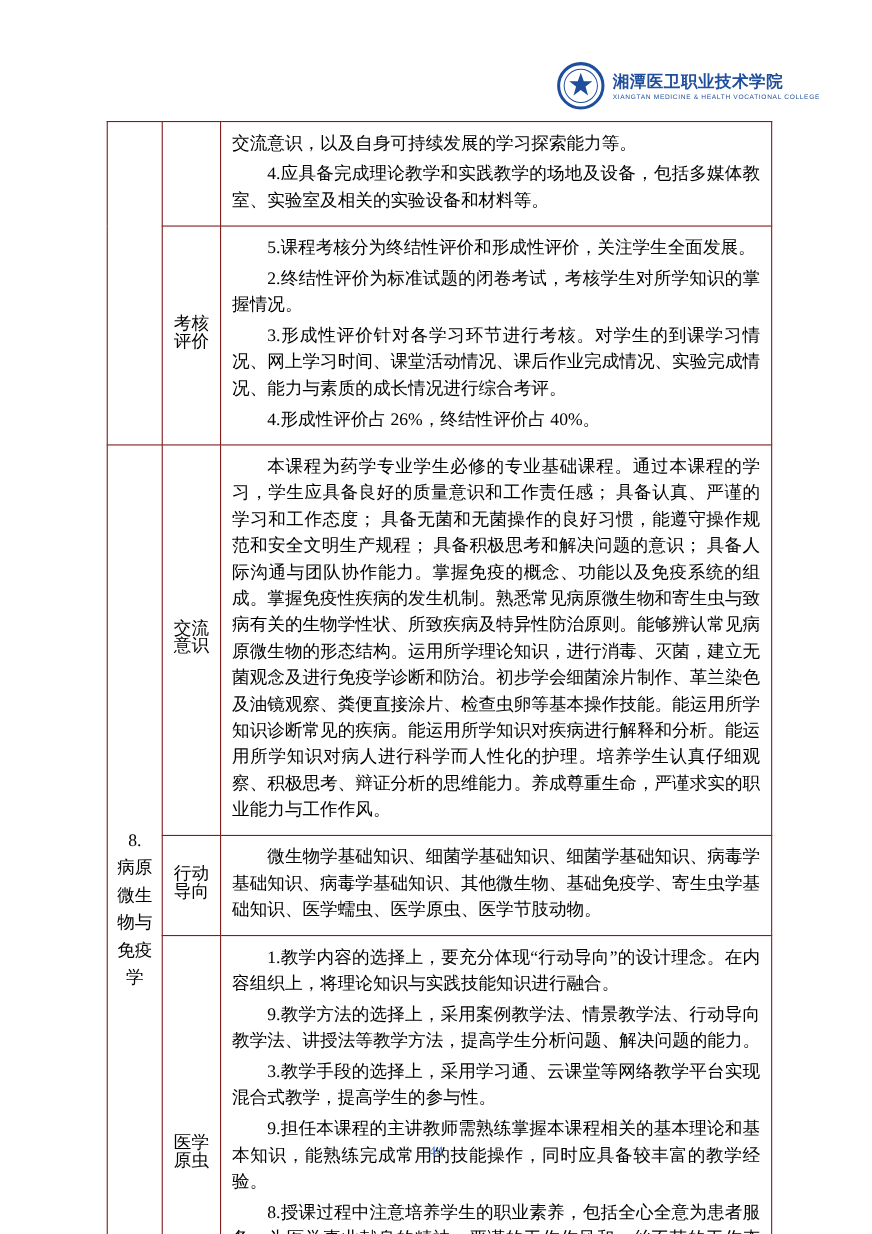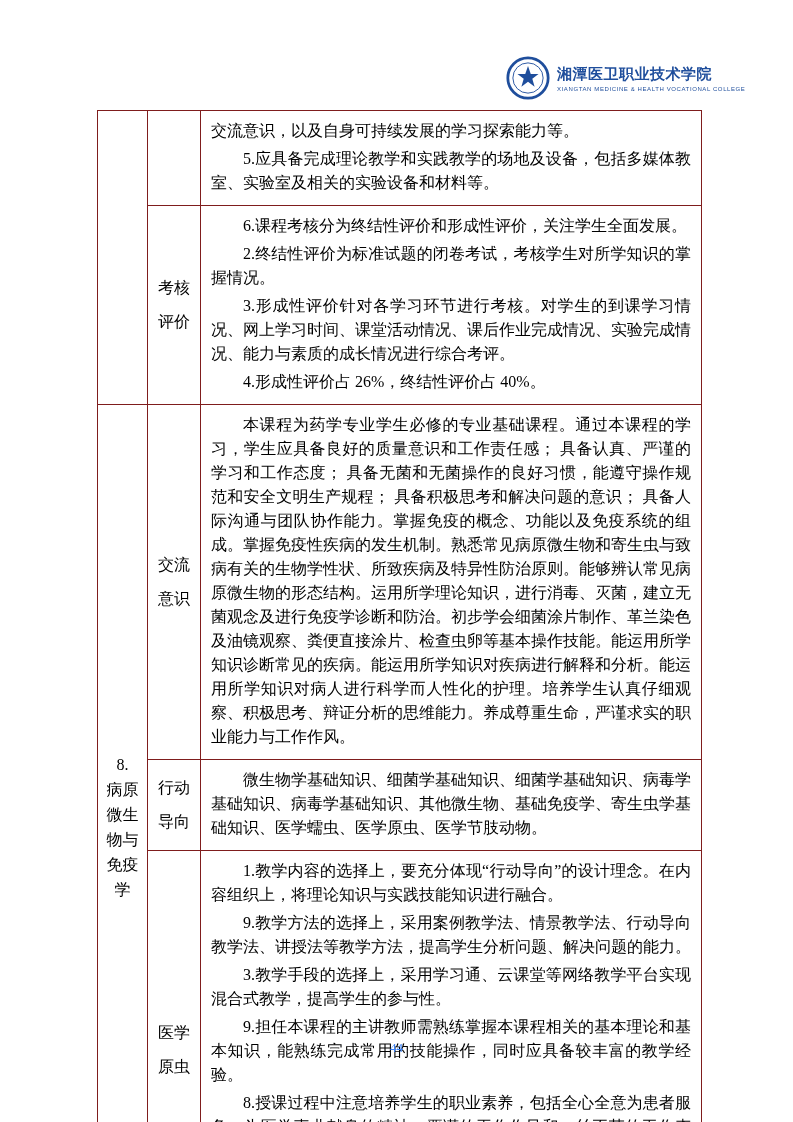--- a/index.html
+++ b/index.html
@@ -40,21 +40,21 @@
   table.syllabus td {
     border:1px solid #7f1d1d;
     font-size:16px; line-height:24px;
     vertical-align:middle;
   }
   td.c1 { text-align:center; padding:4px 2px; }
   td.c2 { text-align:center; padding:4px 2px; }
   td.c3 { padding:4px 10px 6px 10px; text-align:justify; }
   .aspect-label {
     display:inline-block; width:2.2em;
-    word-break:break-all; line-height:34px; 
+    word-break:break-all; line-height:16px; 
   }
   .course-label {
     display:inline-block; width:2.2em;
     white-space:pre-line; word-break:break-all;
     line-height:25px; text-align:center;
   }
   p.para { text-indent:2em; margin:4px 0; }
   p.para.noindent { text-indent:0; }
   
   .page-footer {
@@ -86,30 +86,30 @@
         <col style="width:53px">
         <col style="width:501px">
     </colgroup>
     <tbody>
 
       <tr>
         <td class="c1" rowspan="2"></td>
         <td class="c2"></td>
         <td class="c3">
           <p class="para noindent">交流意识，以及自身可持续发展的学习探索能力等。</p>
-          <p class="para">5.应具备完成理论教学和实践教学的场地及设备，包括多媒体教室、实验室及相关的实验设备和材料等。</p>
+          <p class="para">4.应具备完成理论教学和实践教学的场地及设备，包括多媒体教室、实验室及相关的实验设备和材料等。</p>
         </td>
       </tr>
 
       <tr>
         <td class="c2">
           <span class="aspect-label">考核评价</span>
         </td>
         <td class="c3">
-          <p class="para">6.课程考核分为终结性评价和形成性评价，关注学生全面发展。</p>
+          <p class="para">5.课程考核分为终结性评价和形成性评价，关注学生全面发展。</p>
           <p class="para">2.终结性评价为标准试题的闭卷考试，考核学生对所学知识的掌握情况。</p>
           <p class="para">3.形成性评价针对各学习环节进行考核。对学生的到课学习情况、网上学习时间、课堂活动情况、课后作业完成情况、实验完成情况、能力与素质的成长情况进行综合考评。</p>
           <p class="para">4.形成性评价占 26%，终结性评价占 40%。</p>
         </td>
       </tr>
 
       <tr>
         <td class="c1" rowspan="3">
           <span class="course-label">8.
 病原微生物与免疫学</span>

